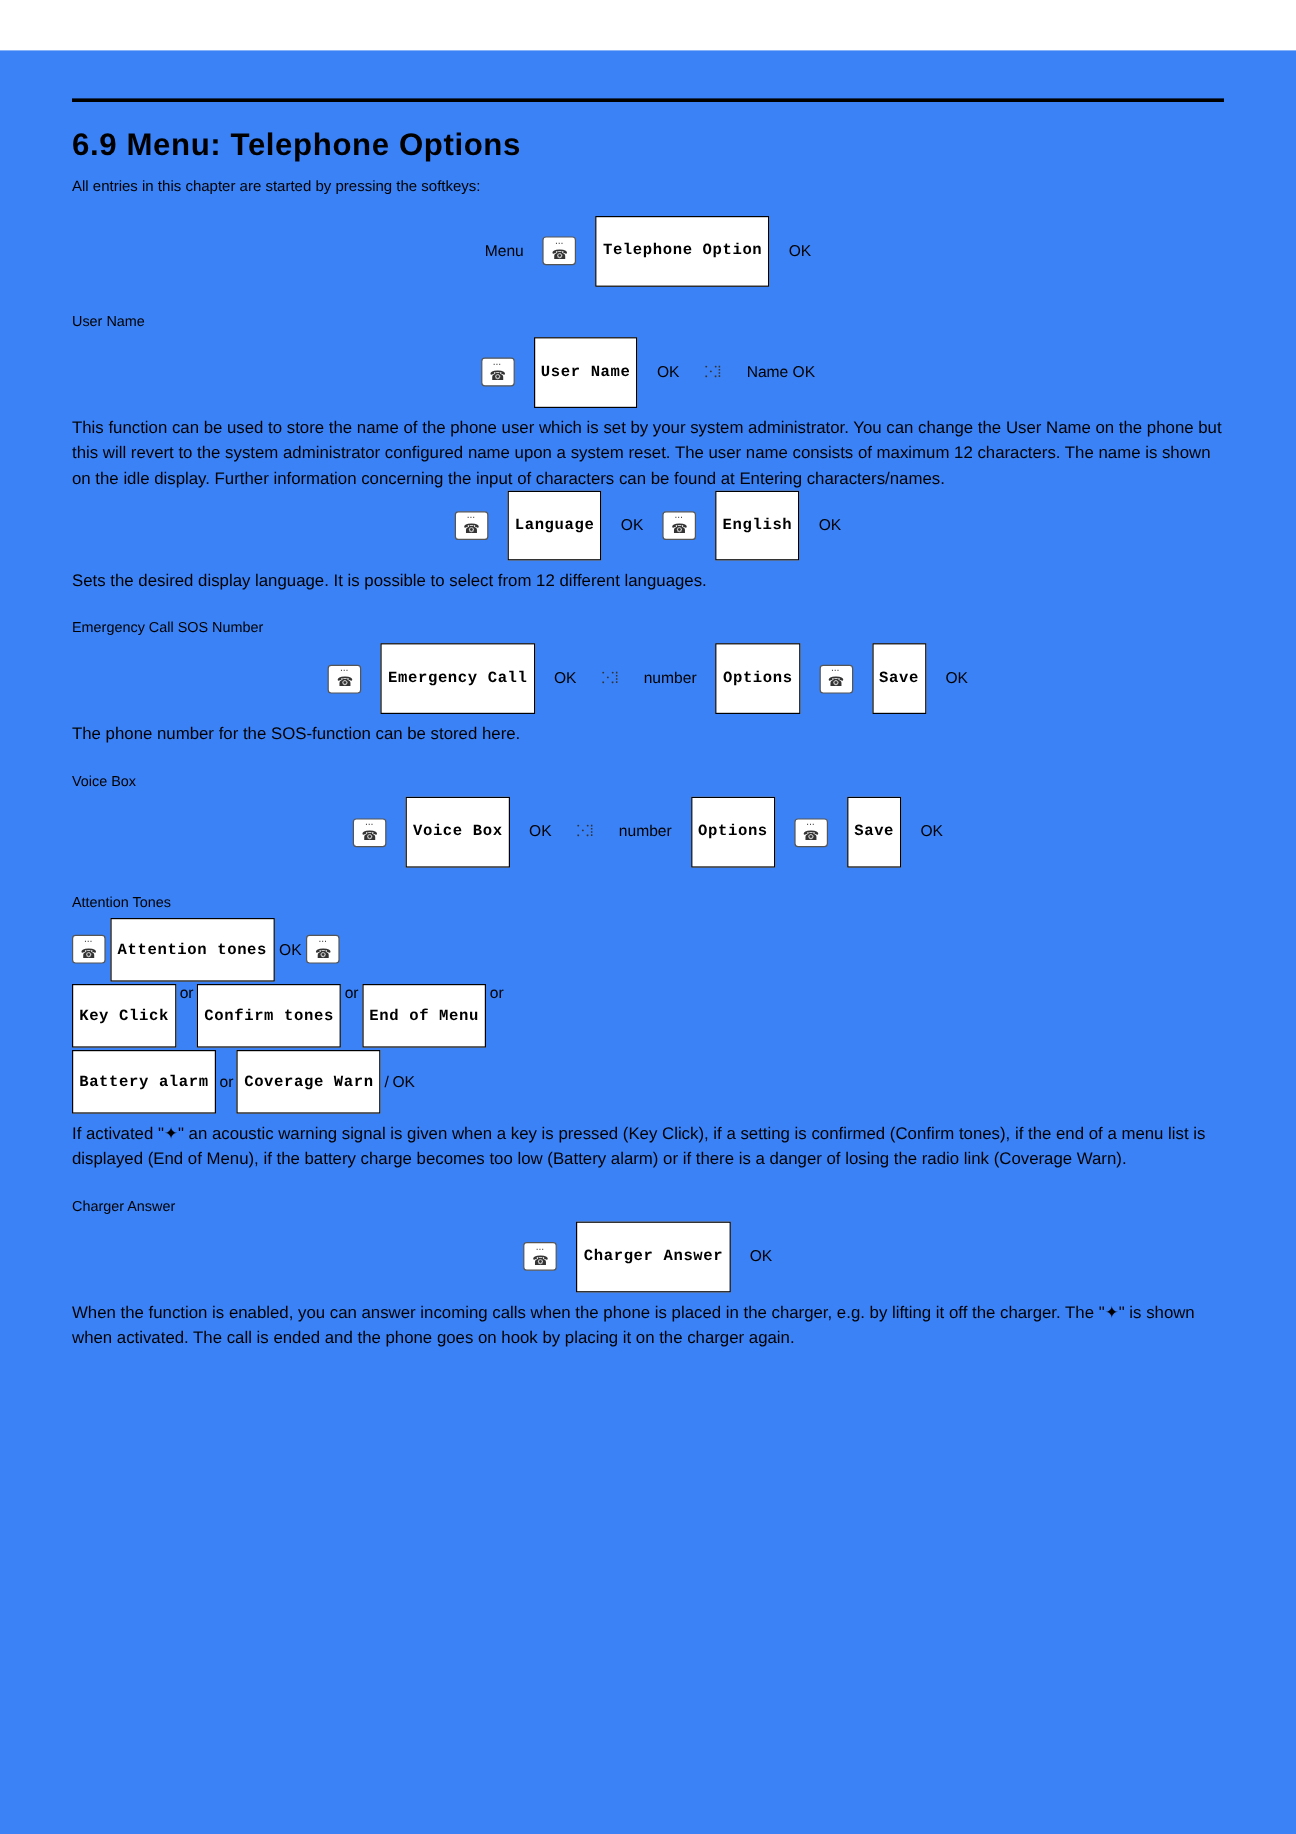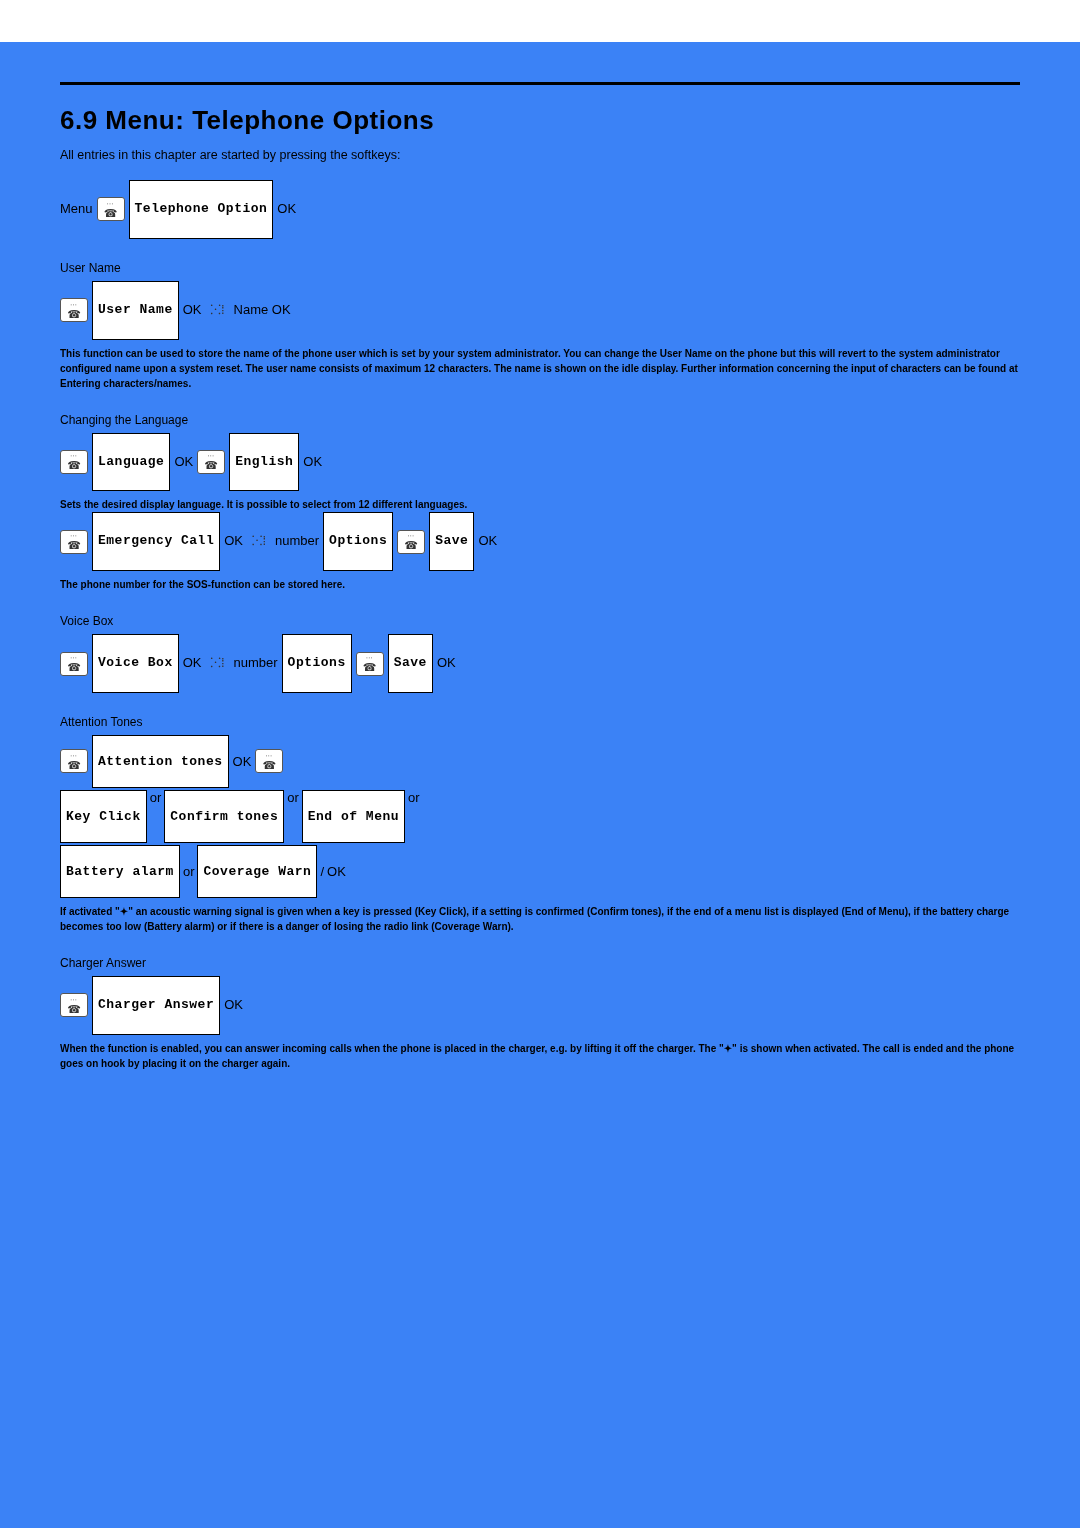--- a/index.html
+++ b/index.html
@@ -82,24 +82,25 @@
       margin-top: 22px;
       margin-bottom: 6px;
       color: #000;
     }
 
     
     .cmd-line {
       display: flex;
       align-items: center;
       flex-wrap: wrap;
-      gap: 4px;
+      gap: 16px;
       margin-bottom: 6px;
       font-size: 13px;
       line-height: 1.6;
+      justify-content: center;
     }
     
     .highlight-box {
       border: 1.5px solid #000;
       padding: 18px 5px;
       font-family: 'Courier New', monospace;
       font-size: 13px;
       vertical-align: middle;
       display: inline-block;
       background: #fff;
@@ -115,25 +116,24 @@
     .or-text {
       font-size: 13px;
       vertical-align: middle;
     }
     .slash-text {
       font-size: 13px;
       vertical-align: middle;
     }
 
     .desc-text {
-      font-size: 10px;
+      font-size: 14px;
       line-height: 1.5;
       margin-top: 4px;
       font-family: Arial, sans-serif;
-      font-weight: bold;
     }
 
     
     .footer {
       position: absolute;
       bottom: 20px;
       left: 0;
       right: 0;
       padding: 8px 60px;
       border-top: 2px solid #000;
@@ -206,37 +206,37 @@
       <span class="dots-row">⋯</span>
       <span class="phone-sym">☎</span>
     </span>
     <span class="highlight-box">User Name</span>
     <span class="ok-text">OK</span>
     <span class="keypad-icon">⁙⁞</span>
     <span class="ok-text">Name OK</span>
   </div>
   <p class="desc-text">This function can be used to store the name of the phone user which is set by your system administrator. You can change the User Name on the phone but this will revert to the system administrator configured name upon a system reset. The user name consists of maximum 12 characters. The name is shown on the idle display. Further information concerning the input of characters can be found at Entering characters/names.</p>
 
-  <div class="section-label">Changing the Language</div>
   <div class="cmd-line">
     <span class="menu-icon">
       <span class="dots-row">⋯</span>
       <span class="phone-sym">☎</span>
     </span>
     <span class="highlight-box">Language</span>
     <span class="ok-text">OK</span>
     <span class="menu-icon">
       <span class="dots-row">⋯</span>
       <span class="phone-sym">☎</span>
     </span>
     <span class="highlight-box">English</span>
     <span class="ok-text">OK</span>
   </div>
   <p class="desc-text">Sets the desired display language. It is possible to select from 12 different languages.</p>
 
+  <div class="section-label">Emergency Call SOS Number</div>
   <div class="cmd-line">
     <span class="menu-icon">
       <span class="dots-row">⋯</span>
       <span class="phone-sym">☎</span>
     </span>
     <span class="highlight-box">Emergency Call</span>
     <span class="ok-text">OK</span>
     <span class="keypad-icon">⁙⁞</span>
     <span class="ok-text">number</span>
     <span class="highlight-box">Options</span>

